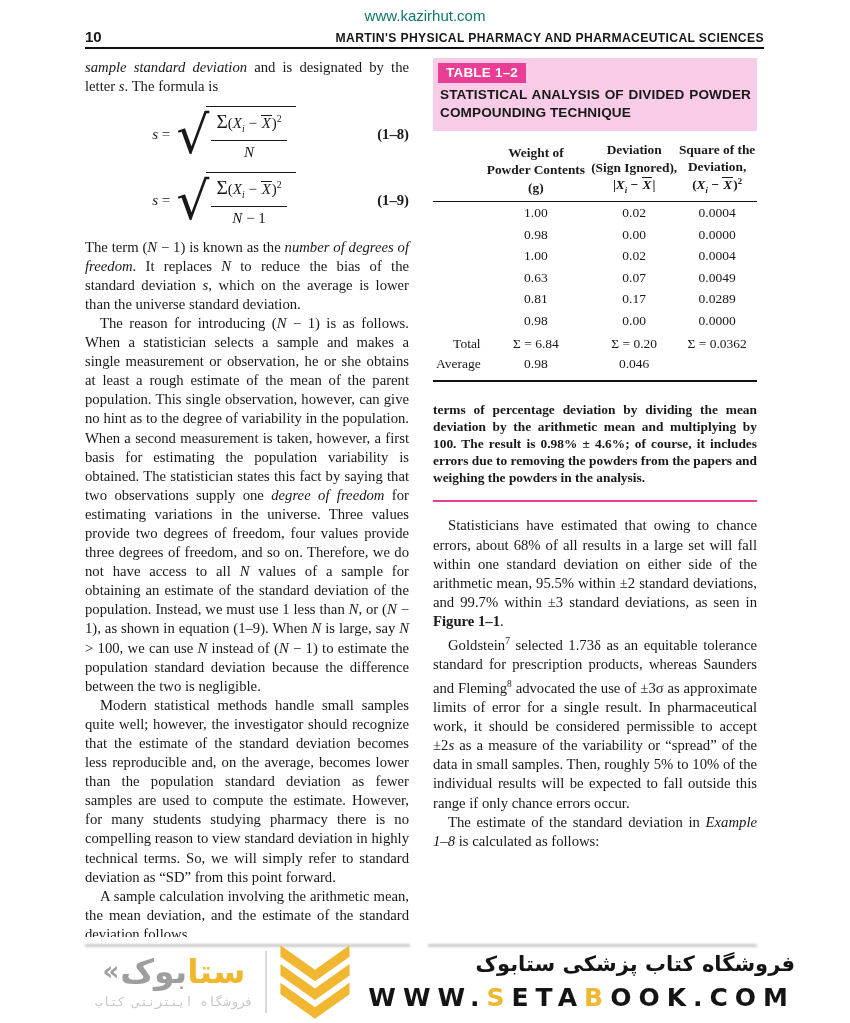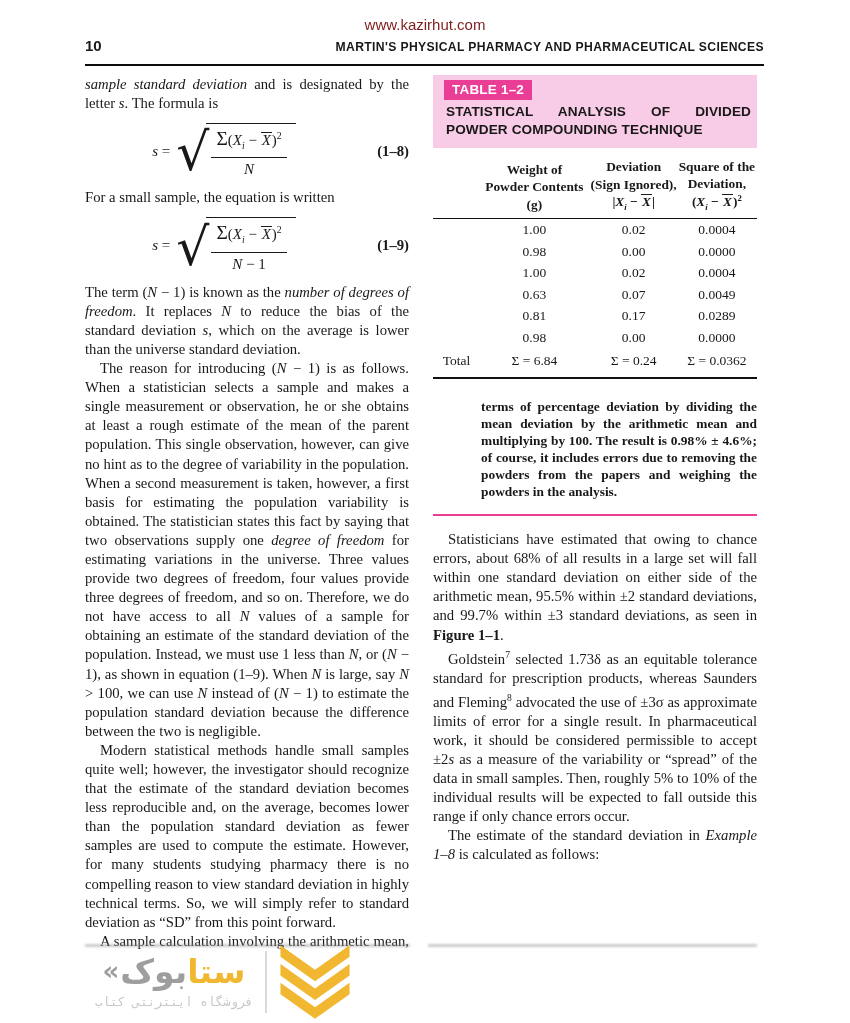--- a/index.html
+++ b/index.html
@@ -7,23 +7,23 @@
     --accent-yellow:#f2b731; --gray-light:#c9c9c9; --gray-mid:#9e9e9e;
   }
   *{box-sizing:border-box;}
   html,body{margin:0;padding:0;}
   body{
     width:850px;height:1023px;background:#ffffff;color:var(--text);
     font-family:"Liberation Serif", serif; position:relative; overflow:hidden;
   }
   
   .site-url{ text-align:center; font-family:"Liberation Sans",sans-serif;
-    font-size:15px; padding-top:16px; color:#7f1d1d;}
+    font-size:15px; padding-top:7px; color:#0f766e;}
   .head-bar{ margin:4px 86px 0 85px; display:flex; justify-content:space-between;
-    align-items:flex-end; border-bottom:2.5px solid #0d0d0d; padding-bottom:10px;}
+    align-items:flex-end; border-bottom:2.5px solid #0d0d0d; padding-bottom:2px;}
   .page-num{ font-family:"Liberation Sans",sans-serif; font-weight:700; font-size:15px;}
   .running-title{ font-family:"Liberation Sans",sans-serif; font-weight:700;
     font-size:13.5px; letter-spacing:0.4px; transform:scaleX(0.9);
     transform-origin:right center; white-space:nowrap;}
   
   .columns{ display:flex; gap:24px; padding:9px 93px 0 85px; height:888px; overflow:hidden;}
   .col{ width:330px; font-size:14.7px; line-height:19.1px; text-align:justify;}
   .col p{ margin:0; }
   .col p.ind{ text-indent:15px; }
   i{font-style:italic;}
@@ -42,29 +42,29 @@
   .eq-lhs{ margin-right:6px; font-size:15px;}
   .ol{ display:inline-block; border-top:1.2px solid #1a1a1a; line-height:1.05; padding:0 1px;}
   sup{ font-size:0.65em; }
   sub{ font-size:0.65em; }
   .chip{ background:var(--magenta); color:#fff; font-family:"Liberation Sans",sans-serif;
     font-weight:700; font-size:13.5px; letter-spacing:0.2px; padding:2px 8px 3px;
     white-space:nowrap; transform:scaleX(0.96); transform-origin:left center;}
   .bold-small{ font-weight:700; font-size:13.4px; line-height:16.9px;}
   .end-rule{ height:2.5px; background:var(--magenta); margin:13px 0 14px 0;}
   
-  .table-panel{ background:var(--pink-bg); padding:5px 6px 8px 11px; }
+  .table-panel{ background:var(--pink-bg); padding:5px 6px 8px 5px; }
   .table-caption{ font-family:"Liberation Sans",sans-serif; font-weight:700;
     font-size:13.6px; line-height:1.35; letter-spacing:0.1px; margin-top:4px; padding-left:2px;}
   table.data{ border-collapse:collapse; width:100%; margin-top:8px; font-size:13.5px;}
   table.data th{ font-weight:700; text-align:center; vertical-align:bottom;
     padding:2px 0 5px; white-space:nowrap; font-size:13.4px; line-height:1.3;}
   table.data thead tr{ border-bottom:1.6px solid #111;}
   table.data td{ text-align:center; padding:1.2px 0; }
-  table.data td:first-child{ text-align:center; padding-left:2px;}
+  table.data td:first-child{ text-align:right; padding-left:2px;}
   table.data .c0{width:48px;} .c1{width:115px;} .c2{width:85px;} .c3{width:81px;}
   table.data tfoot td{ padding-top:3px;}
   .table-bottom{ border-bottom:2.2px solid #111; padding-bottom:6px; margin-bottom:16px;}
   tfoot tr.avg td{ padding-top:0;}
   
   .smudge{ position:absolute; height:3px; background:#8f8f8f; opacity:0.45; filter:blur(1.2px);}
   
   .footer{ position:absolute; left:0; right:0; bottom:0; height:76px;
     display:flex; justify-content:space-between; align-items:center; padding:0 55px 6px 95px;}
   .logo{ display:flex; align-items:center; gap:12px;}
@@ -104,21 +104,20 @@
           <span class="rad-sign">√</span>
           <span class="rad-body"><span class="frac">
             <span class="num"><span class="sig">Σ</span>(<i>X<sub>i</sub></i> − <span class="ol"><i>X</i></span>)<sup>2</sup></span>
             <span class="den"><i>N</i></span>
           </span></span>
         </span>
       </div>
       <span class="eq-label">(1–8)</span>
     </div>
 
-    <p>For a small sample, the equation is written</p>
 
     <div class="eq-row">
       <div class="eq-center">
         <span class="eq-lhs"><i>s</i> =</span>
         <span class="rad">
           <span class="rad-sign">√</span>
           <span class="rad-body"><span class="frac">
             <span class="num"><span class="sig">Σ</span>(<i>X<sub>i</sub></i> − <span class="ol"><i>X</i></span>)<sup>2</sup></span>
             <span class="den"><i>N</i> − 1</span>
           </span></span>
@@ -192,28 +191,34 @@
               <td></td>
               <td>0.98</td>
               <td>0.00</td>
               <td>0.0000</td>
             </tr>
           </tbody>
         <tfoot>
           <tr>
             <td>Total</td>
             <td>Σ = 6.84</td>
-            <td>Σ = 0.24</td>
+            <td>Σ = 0.20</td>
             <td>Σ = 0.0362</td>
+          </tr>
+          <tr class="avg">
+            <td>Average</td>
+            <td>0.98</td>
+            <td>0.046</td>
+            <td></td>
           </tr>
         </tfoot>
       </table>
     </div>
 
-    <p class="bold-small" style="margin-top:20px;margin-left:48px;">terms of percentage deviation by dividing the mean deviation by the arithmetic mean and multiplying by 100. The result is 0.98% ± 4.6%; of course, it includes errors due to removing the powders from the papers and weighing the powders in the analysis.</p>
+    <p class="bold-small" style="margin-top:20px;">terms of percentage deviation by dividing the mean deviation by the arithmetic mean and multiplying by 100. The result is 0.98% ± 4.6%; of course, it includes errors due to removing the powders from the papers and weighing the powders in the analysis.</p>
     <div class="end-rule"></div>
 
     <p class="ind">Statisticians have estimated that owing to chance errors, about 68% of all results in a large set will fall within one standard deviation on either side of the arithmetic mean, 95.5% within ±2 standard deviations, and 99.7% within ±3 standard deviations, as seen in <b>Figure 1–1</b>.</p>
     <p class="ind">Goldstein<sup>7</sup> selected 1.73δ as an equitable tolerance standard for prescription products, whereas Saunders and Fleming<sup>8</sup> advocated the use of ±3σ as approximate limits of error for a single result. In pharmaceutical work, it should be considered permissible to accept ±2<i>s</i> as a measure of the variability or “spread” of the data in small samples. Then, roughly 5% to 10% of the individual results will be expected to fall outside this range if only chance errors occur.</p>
     <p class="ind">The estimate of the standard deviation in <i>Example 1–8</i> is calculated as follows:</p>
 
   </div>
 </div>
 
 <div class="smudge" style="left:85px; width:325px; top:944px;"></div>
@@ -228,13 +233,17 @@
       </div>
       <div class="logo-sub">فروشگاه اینترنتی کتاب</div>
     </div>
     <div class="logo-divider"></div>
     <svg width="72" height="74" viewBox="0 0 100 102">
       <polygon points="2,0 50,34 98,0 98,16 50,50 2,16" fill="#f2b731"></polygon>
       <polygon points="2,26 50,60 98,26 98,42 50,76 2,42" fill="#f2b731"></polygon>
       <polygon points="2,52 50,86 98,52 98,68 50,102 2,68" fill="#f2b731"></polygon>
     </svg>
   </div>
+  <div class="store-block">
+    <div class="store-title">فروشگاه کتاب پزشکی ستابوک</div>
+    <div class="store-url"><span>WWW.</span><span class="yl">S</span><span>ETA</span><span class="yl">B</span><span>OOK.COM</span></div>
+  </div>
 </div>
 
 </body></html>

